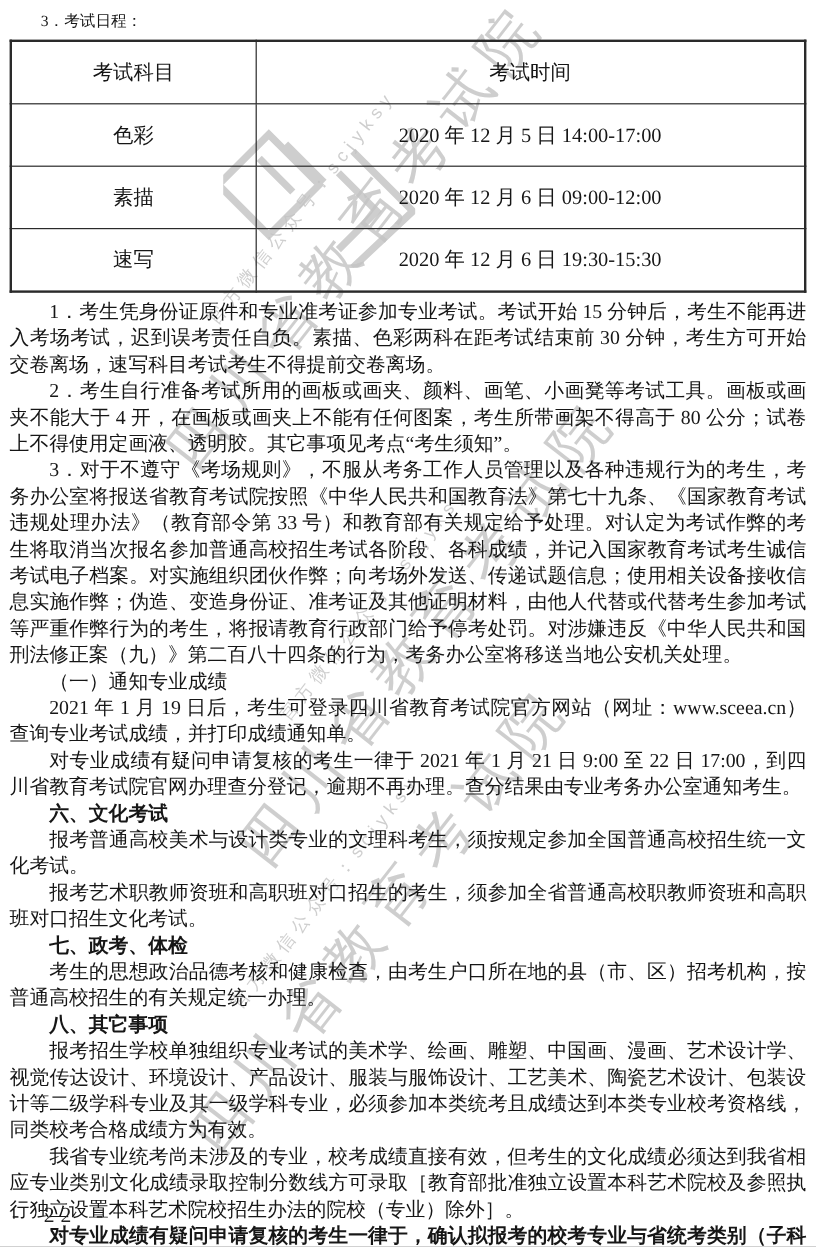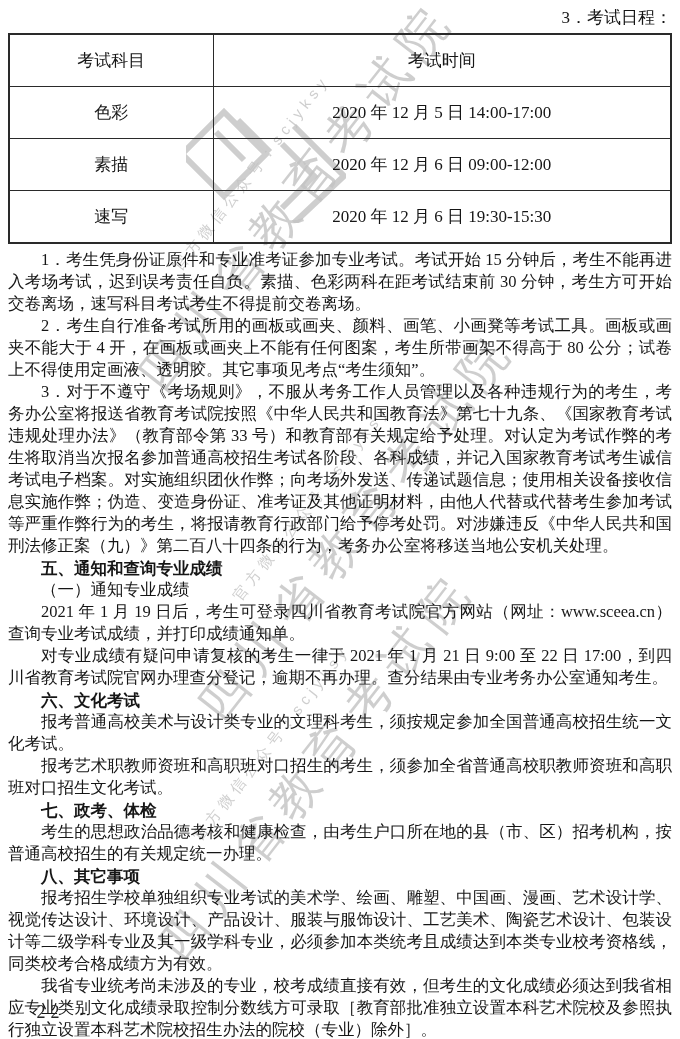--- a/index.html
+++ b/index.html
@@ -20,21 +20,21 @@
     font-size:15px; letter-spacing:5px; margin:0 0 8px 0;
   }
   .wm-big {
     font-family:"Liberation Sans","DejaVu Sans",sans-serif;
     font-size:48px; letter-spacing:12px; margin:0;
   }
   .wm-logo { position:absolute; left:186px; top:98px; opacity:.85; }
   
   .doc-body { position:relative; z-index:1; padding:8px 8px 0 8px; }
   .intro {
-    margin:0 0 5px 0; font-size:17px; line-height:20px; text-indent:2em;text-align:right;
+    margin:0 0 5px 0; font-size:13px; line-height:20px; text-indent:2em;
   }
   table.sched {
     width:664px; border-collapse:collapse; table-layout:fixed;
     border:2px solid #2a2a2a; margin:0 0 5px 0;
   }
   table.sched col.c1 { width:204px; }
   table.sched th, table.sched td {
     border:1.5px solid #2a2a2a; height:27px; padding:12px;
     text-align:center; vertical-align:middle;
     font-size:17px; font-weight:normal;
@@ -109,21 +109,20 @@
           <td>速写</td>
           <td>2020 年 12 月 6 日 19:30-15:30</td>
         </tr>
       </tbody>
     </table>
 
     <div class="content">
       <p class="p">1．考生凭身份证原件和专业准考证参加专业考试。考试开始 15 分钟后，考生不能再进入考场考试，迟到误考责任自负。素描、色彩两科在距考试结束前 30 分钟，考生方可开始交卷离场，速写科目考试考生不得提前交卷离场。</p>
       <p class="p">2．考生自行准备考试所用的画板或画夹、颜料、画笔、小画凳等考试工具。画板或画夹不能大于 4 开，在画板或画夹上不能有任何图案，考生所带画架不得高于 80 公分；试卷上不得使用定画液、透明胶。其它事项见考点“考生须知”。</p>
       <p class="p">3．对于不遵守《考场规则》，不服从考务工作人员管理以及各种违规行为的考生，考务办公室将报送省教育考试院按照《中华人民共和国教育法》第七十九条、《国家教育考试违规处理办法》（教育部令第 33 号）和教育部有关规定给予处理。对认定为考试作弊的考生将取消当次报名参加普通高校招生考试各阶段、各科成绩，并记入国家教育考试考生诚信考试电子档案。对实施组织团伙作弊；向考场外发送、传递试题信息；使用相关设备接收信息实施作弊；伪造、变造身份证、准考证及其他证明材料，由他人代替或代替考生参加考试等严重作弊行为的考生，将报请教育行政部门给予停考处罚。对涉嫌违反《中华人民共和国刑法修正案（九）》第二百八十四条的行为，考务办公室将移送当地公安机关处理。</p>
-      <p class="hd">五、通知和查询专业成绩</p>
       <p class="sub">（一）通知专业成绩</p>
       <p class="p">2021 年 1 月 19 日后，考生可登录四川省教育考试院官方网站（网址：www.sceea.cn）查询专业考试成绩，并打印成绩通知单。</p>
       <p class="p">对专业成绩有疑问申请复核的考生一律于 2021 年 1 月 21 日 9:00 至 22 日 17:00，到四川省教育考试院官网办理查分登记，逾期不再办理。查分结果由专业考务办公室通知考生。</p>
       <p class="hd">六、文化考试</p>
       <p class="p">报考普通高校美术与设计类专业的文理科考生，须按规定参加全国普通高校招生统一文化考试。</p>
       <p class="p">报考艺术职教师资班和高职班对口招生的考生，须参加全省普通高校职教师资班和高职班对口招生文化考试。</p>
       <p class="hd">七、政考、体检</p>
       <p class="p">考生的思想政治品德考核和健康检查，由考生户口所在地的县（市、区）招考机构，按普通高校招生的有关规定统一办理。</p>
       <p class="hd">八、其它事项</p>
       <p class="p">报考招生学校单独组织专业考试的美术学、绘画、雕塑、中国画、漫画、艺术设计学、视觉传达设计、环境设计、产品设计、服装与服饰设计、工艺美术、陶瓷艺术设计、包装设计等二级学科专业及其一级学科专业，必须参加本类统考且成绩达到本类专业校考资格线，同类校考合格成绩方为有效。</p>

